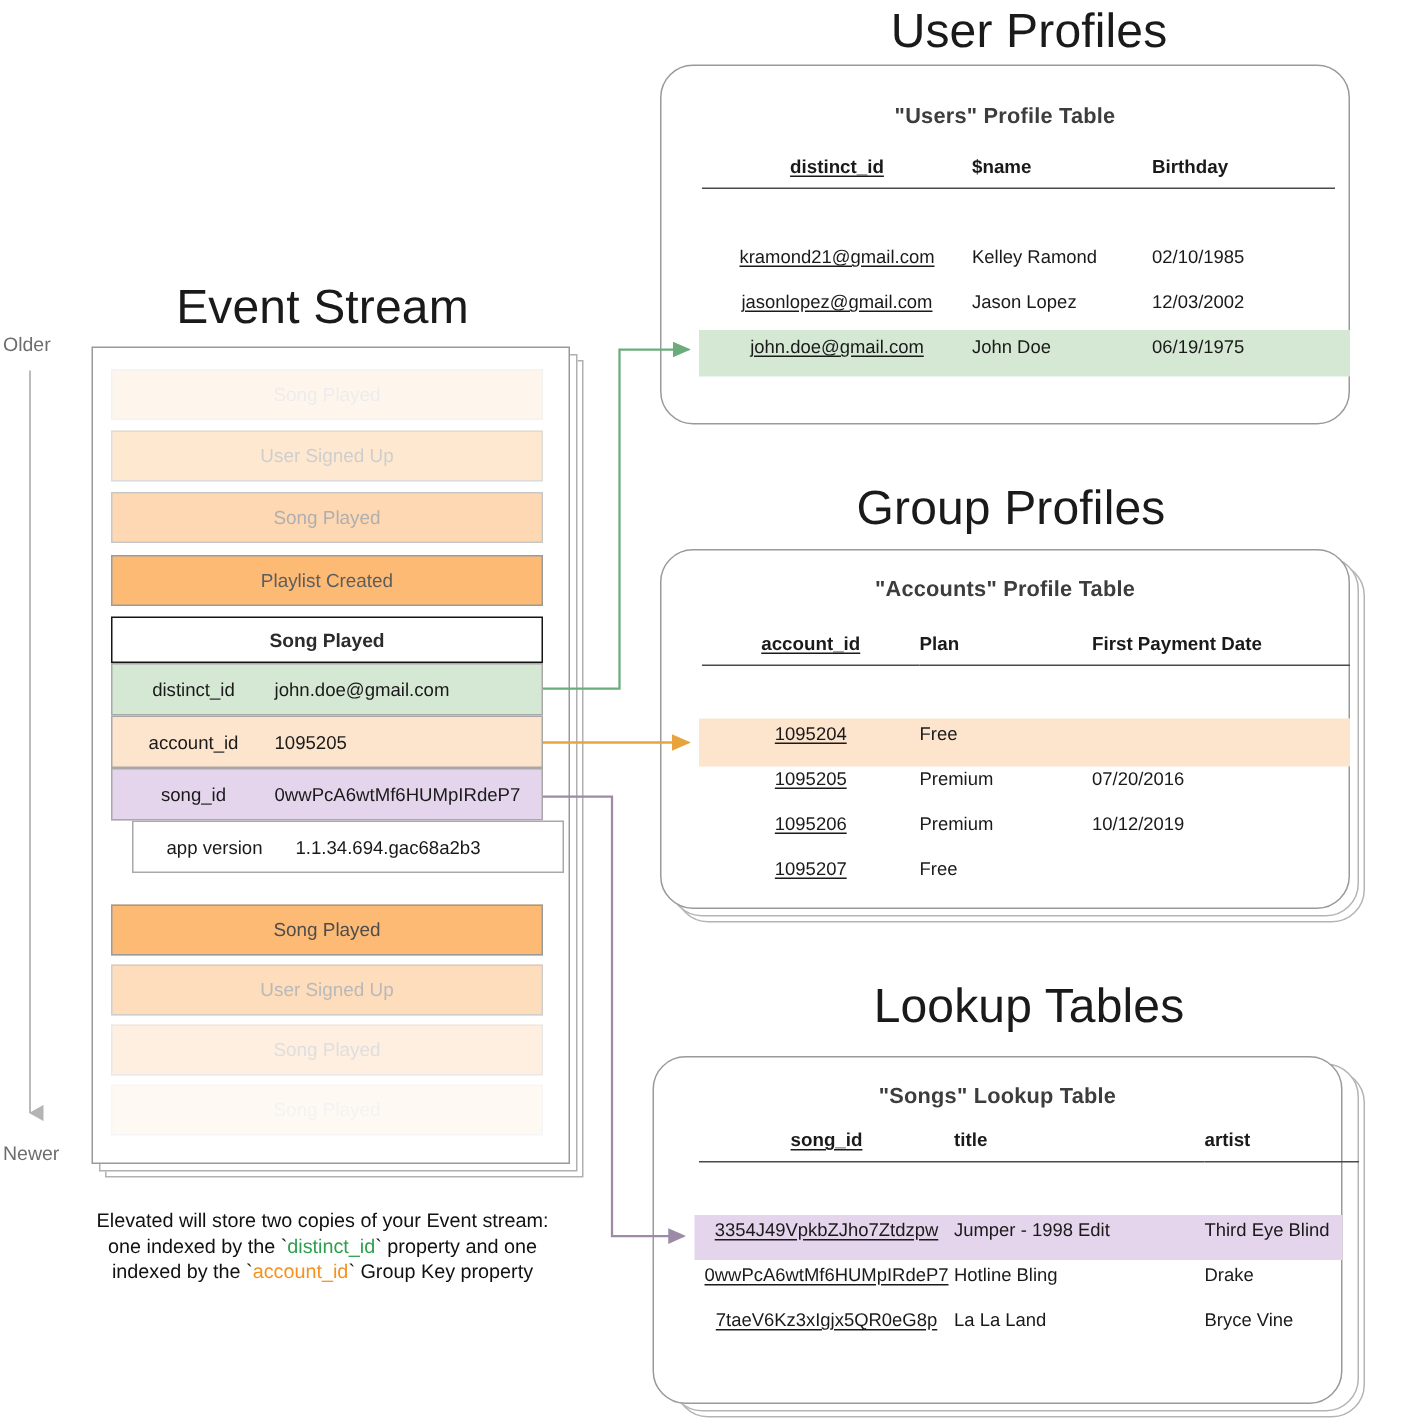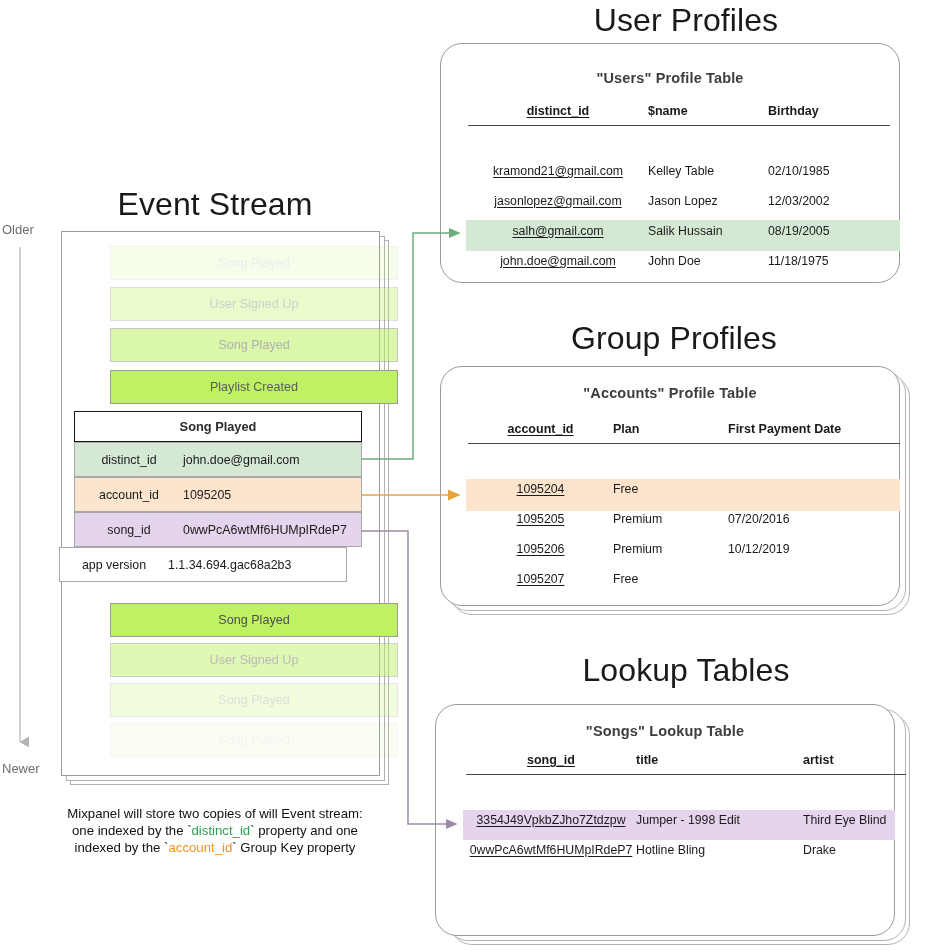--- a/index.html
+++ b/index.html
@@ -65,23 +65,23 @@
   
   .es-frame{
     position:absolute;background:#ffffff;border:1.7px solid #9a9a9a;
     box-sizing:border-box;z-index:3;
   }
   .es-back{
     position:absolute;background:#ffffff;border:1.7px solid #b0b0b0;
     box-sizing:border-box;
   }
   .ev{
-    position:absolute;box-sizing:border-box;background:#bef264;
+    position:absolute;box-sizing:border-box;background:#fdba74;
     border:1.2px solid #9b9b9b;display:flex;align-items:center;
-    justify-content:center;font-size:12.6px;color:#6e6e6e;margin-left:36px;
+    justify-content:center;font-size:12.6px;color:#6e6e6e;
   }
   .ev.f1{opacity:0.12;}
   .ev.f2{opacity:0.33;}
   .ev.f3{opacity:0.55;}
   .ev.f4{opacity:1;color:#5d5d5d;}
   .ev.f5{opacity:1;color:#4d4d4d;}
   .ev.f6{opacity:0.48;}
   .ev.f7{opacity:0.22;}
   .ev.f8{opacity:0.08;}
 
@@ -150,32 +150,32 @@
 <div class="ev-prop" style="left:74px;top:477px;width:288px;height:35px;background:#fde4cd;">
   <span class="k">account_id</span>
   <span class="v">1095205</span>
 </div>
 
 <div class="ev-prop" style="left:74px;top:512px;width:288px;height:35px;background:#e4d5ec;">
   <span class="k">song_id</span>
   <span class="v">0wwPcA6wtMf6HUMpIRdeP7</span>
 </div>
 
-<div class="ev-prop" style="left:59px;top:547px;width:288px;height:35px;background:#ffffff;">
+<div class="ev-prop" style="left:88px;top:547px;width:288px;height:35px;background:#ffffff;">
   <span class="k">app version</span>
   <span class="v">1.1.34.694.gac68a2b3</span>
 </div>
 
 <div class="ev f5" style="left:74px;top:603px;width:288px;height:34px;z-index:4;">Song Played</div>
 <div class="ev f6" style="left:74px;top:643px;width:288px;height:34px;z-index:4;">User Signed Up</div>
 <div class="ev f7" style="left:74px;top:683px;width:288px;height:34px;z-index:4;">Song Played</div>
 <div class="ev f8" style="left:74px;top:723px;width:288px;height:34px;z-index:4;">Song Played</div>
 
 <div class="caption" style="left:30px;top:805px;width:370px;">
-  <div>Mixpanel will store two copies of will Event stream:</div>
+  <div>Elevated will store two copies of your Event stream:</div>
   <div><span>one indexed by the `</span><span class="green">distinct_id</span><span>` property and one</span></div>
   <div><span>indexed by the `</span><span class="orange">account_id</span><span>` Group Key property</span></div>
 </div>
 
 <div class="card" style="left:440px;top:43px;width:460px;height:240px;"></div>
 
 <div class="band" style="left:466px;top:220px;width:434px;height:31px;background:#d5e8d4;z-index:4;"></div>
 
 <div class="abs" style="left:440px;top:70px;width:460px;z-index:5;">
   <div class="tbl-title">"Users" Profile Table</div>
@@ -194,37 +194,32 @@
         <th><span>$name</span></th>
         <th><span>Birthday</span></th>
       </tr>
       <tr>
           <td class="hdr-rule" colspan="3"></td>
         </tr>
     </thead>
     <tbody>
       <tr>
         <td class="idcell"><span>kramond21@gmail.com</span></td>
-        <td>Kelley Table</td>
+        <td>Kelley Ramond</td>
         <td>02/10/1985</td>
       </tr>
       <tr>
         <td class="idcell"><span>jasonlopez@gmail.com</span></td>
         <td>Jason Lopez</td>
         <td>12/03/2002</td>
       </tr>
       <tr>
-        <td class="idcell"><span>salh@gmail.com</span></td>
-        <td>Salik Hussain</td>
-        <td>08/19/2005</td>
-      </tr>
-      <tr>
         <td class="idcell"><span>john.doe@gmail.com</span></td>
         <td>John Doe</td>
-        <td>11/18/1975</td>
+        <td>06/19/1975</td>
       </tr>
     </tbody>
   </table>
 </div>
 
 <div class="card-shadow" style="left:450px;top:375px;width:460px;height:240px;z-index:1;"></div>
 <div class="card-shadow" style="left:446px;top:371px;width:460px;height:240px;z-index:2;"></div>
 <div class="card" style="left:440px;top:366px;width:460px;height:240px;"></div>
 
 <div class="band" style="left:466px;top:479px;width:434px;height:32px;background:#fde4cd;z-index:4;"></div>
@@ -305,20 +300,25 @@
     <tbody>
       <tr>
         <td class="idcell"><span>3354J49VpkbZJho7Ztdzpw</span></td>
         <td>Jumper - 1998 Edit</td>
         <td>Third Eye Blind</td>
       </tr>
       <tr>
         <td class="idcell"><span>0wwPcA6wtMf6HUMpIRdeP7</span></td>
         <td>Hotline Bling</td>
         <td>Drake</td>
+      </tr>
+      <tr>
+        <td class="idcell"><span>7taeV6Kz3xIgjx5QR0eG8p</span></td>
+        <td>La La Land</td>
+        <td>Bryce Vine</td>
       </tr>
     </tbody>
   </table>
 </div>
 
 <svg class="ov" viewBox="0 0 941 951">
   <defs>
     <marker id="ah-green" markerWidth="8" markerHeight="7" refX="7" refY="3.5" orient="auto">
       <path d="M0,0 L8,3.5 L0,7 z" fill="#6cab7c"></path>
     </marker>

